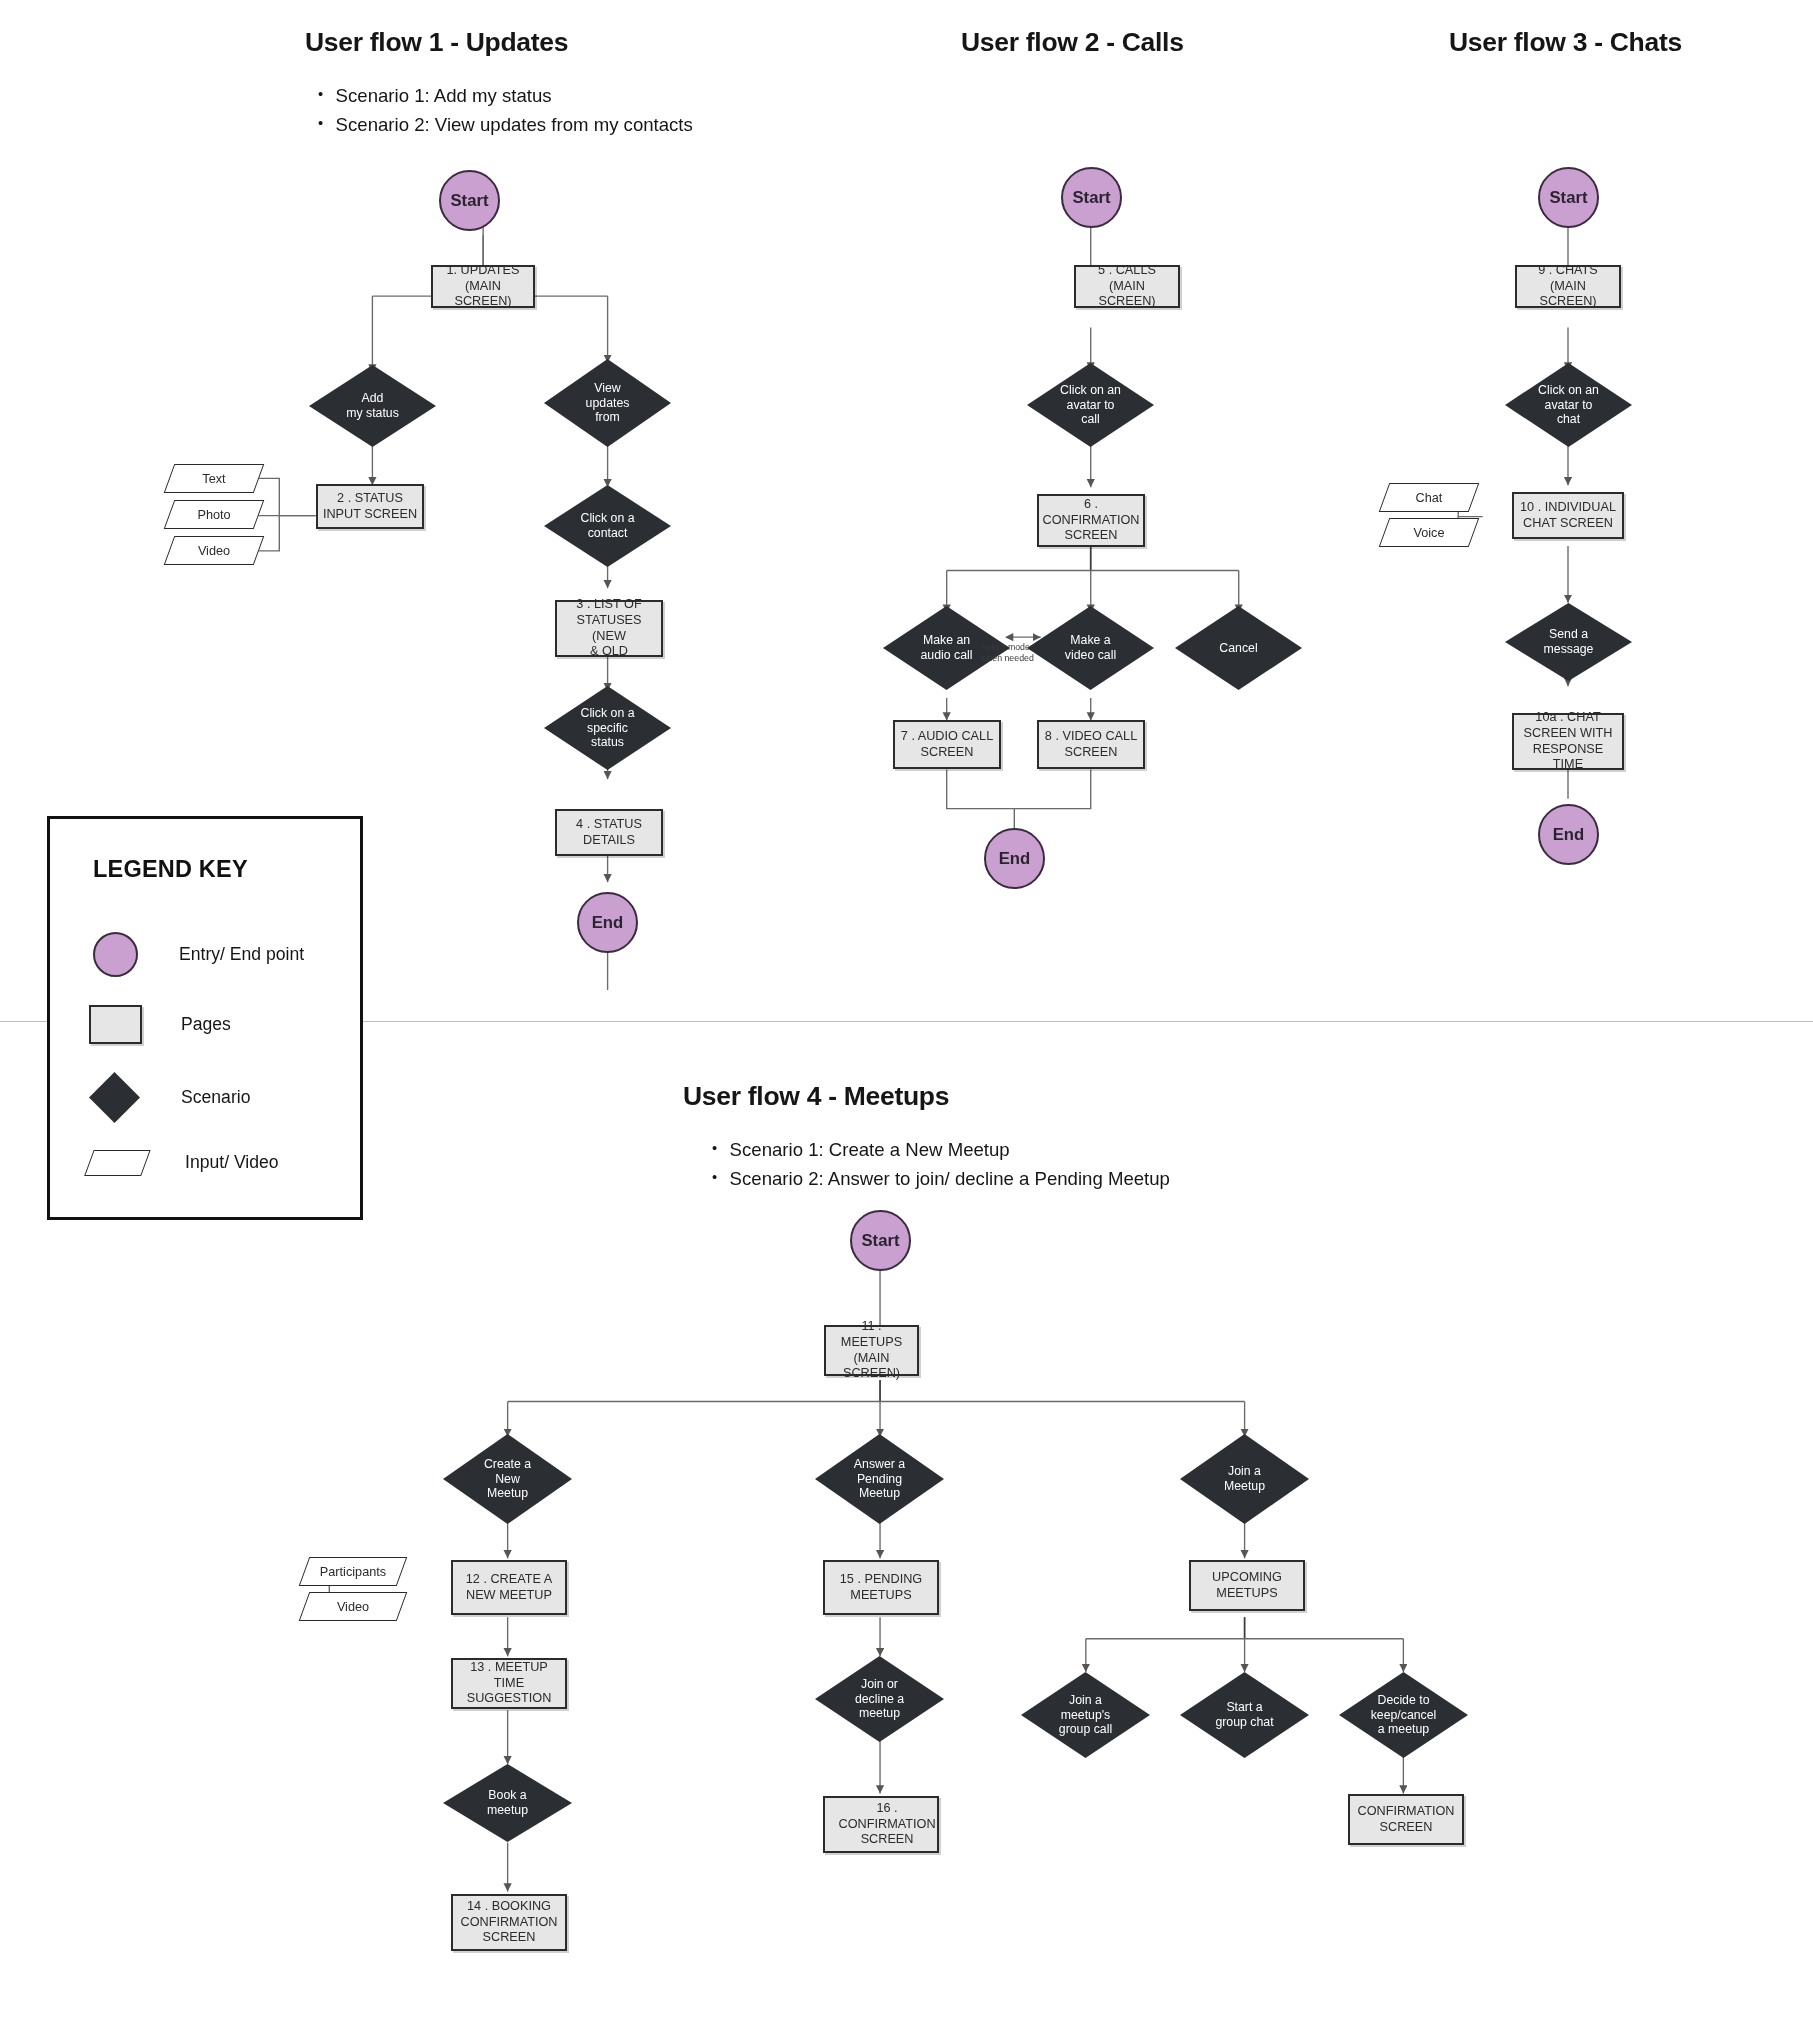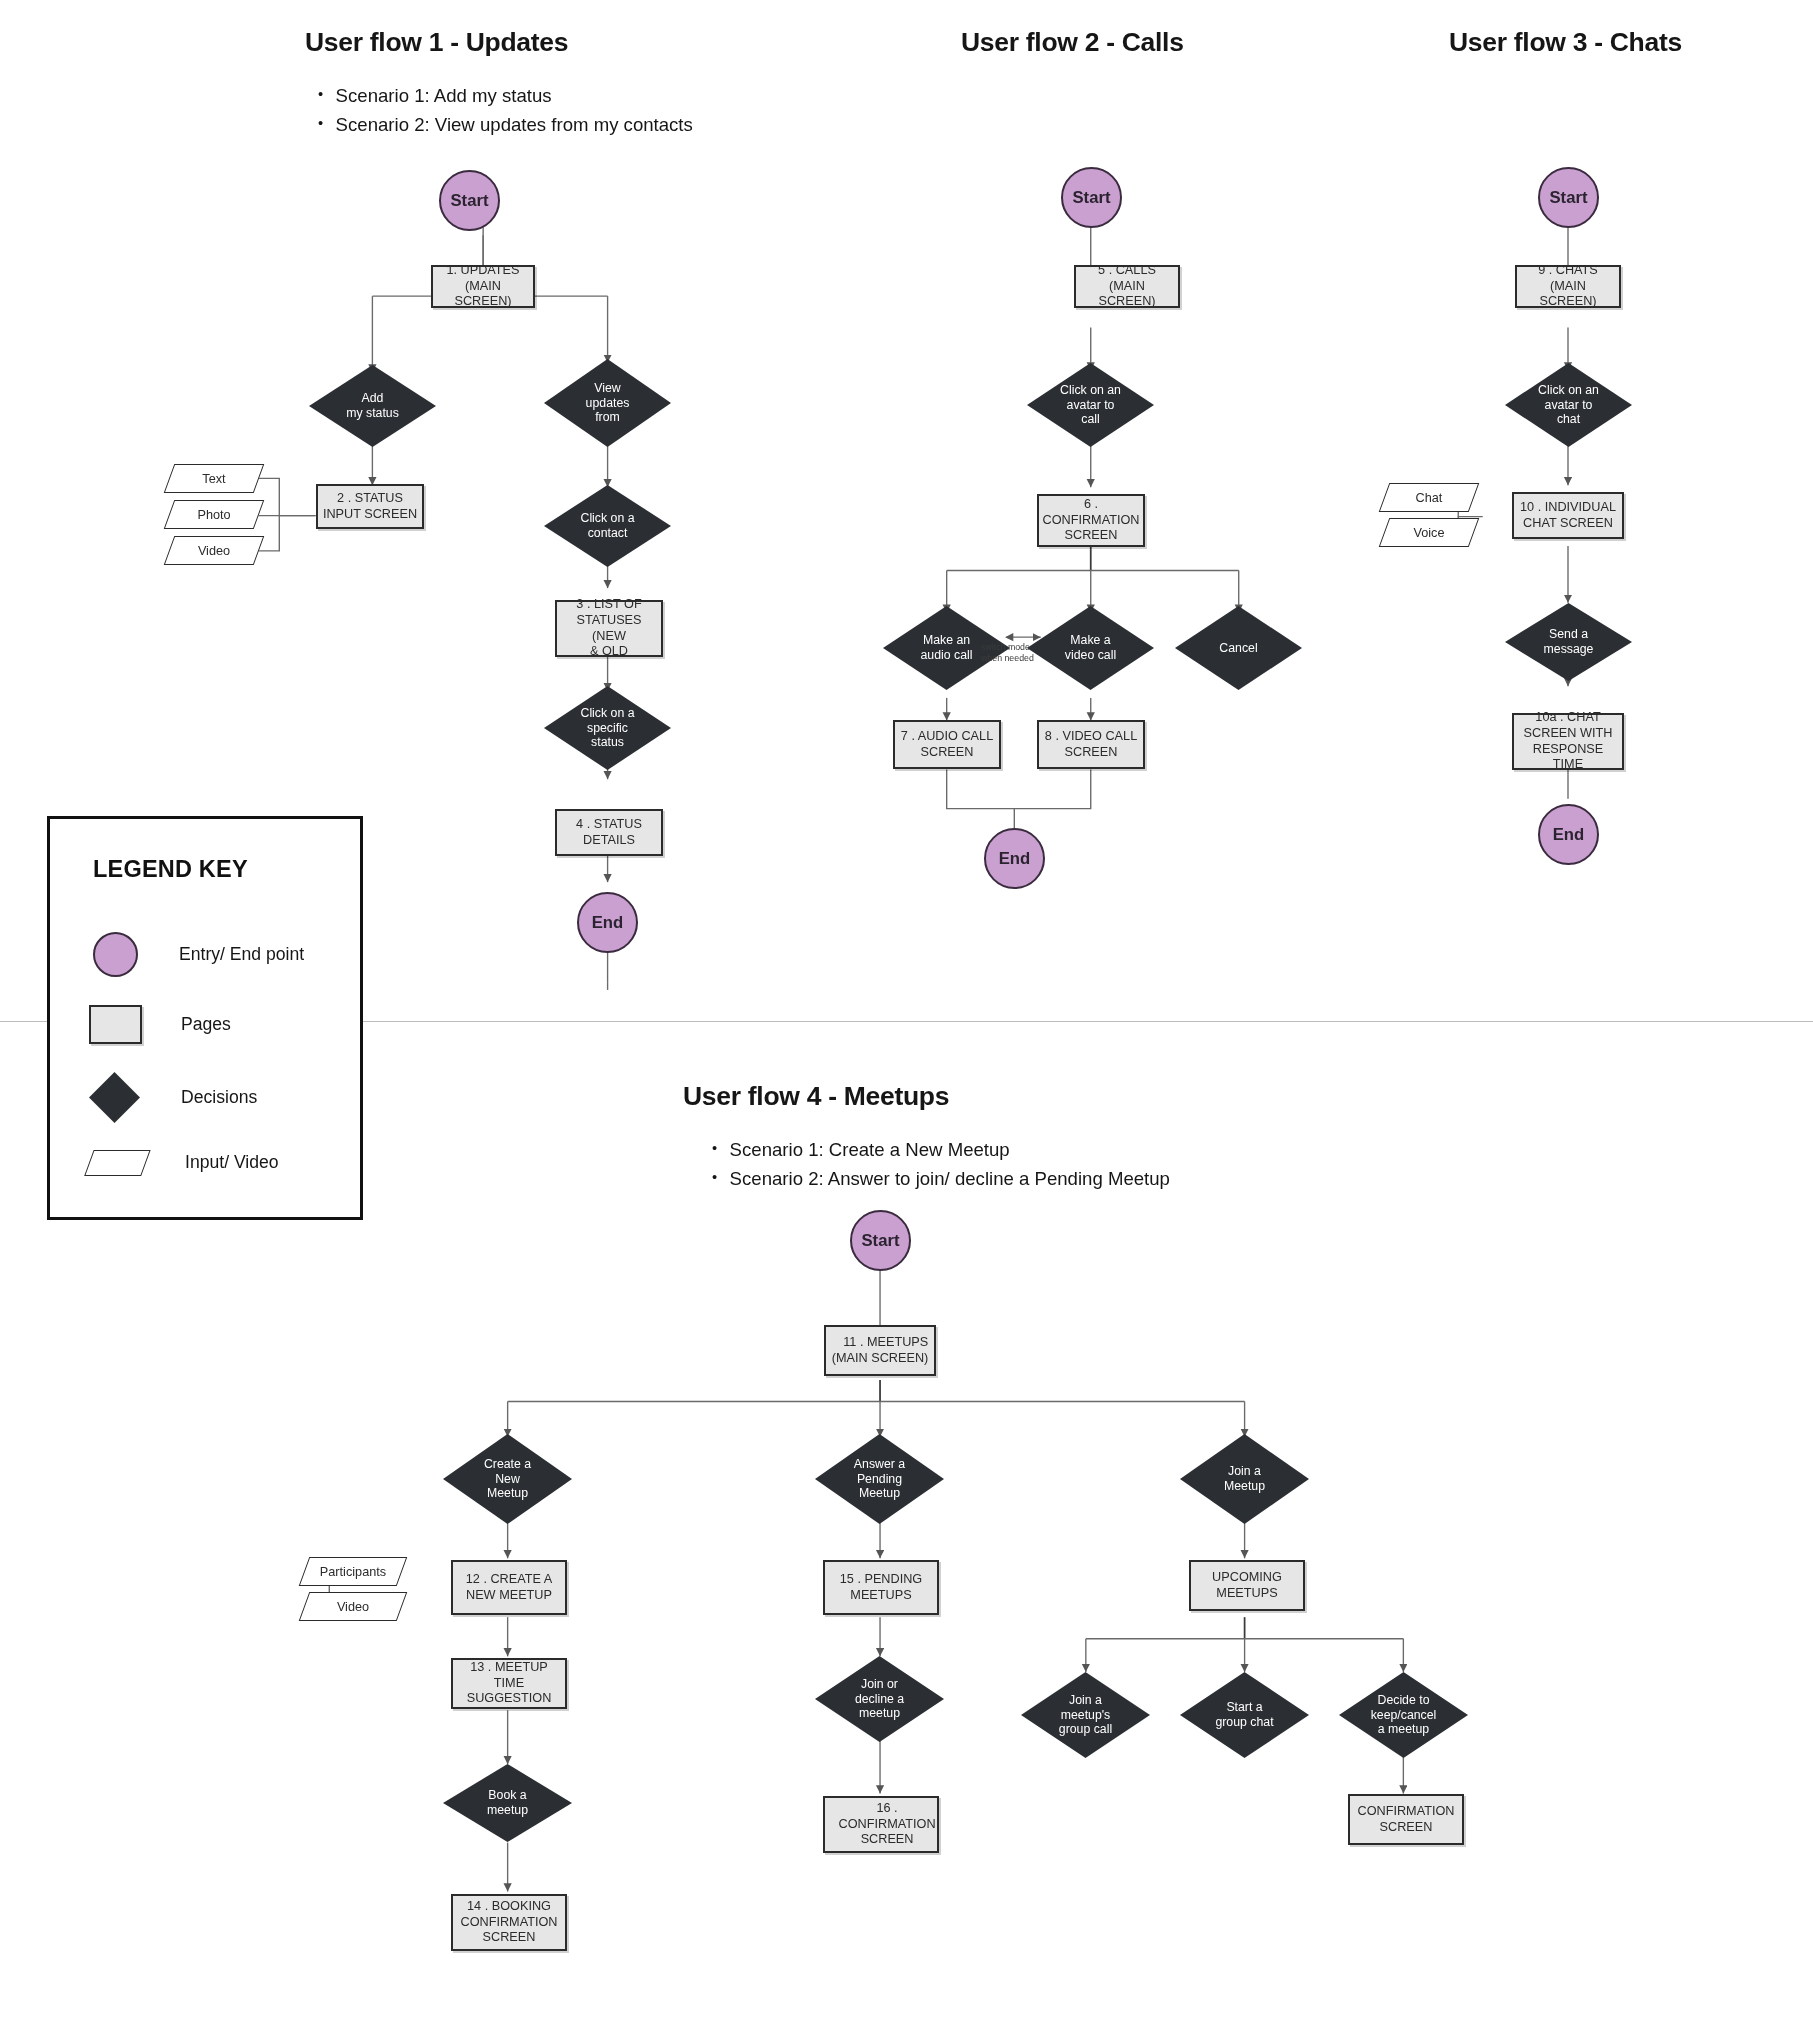--- a/index.html
+++ b/index.html
@@ -293,21 +293,21 @@
     <div class="dia"></div>
     <div class="dlabel">Send a<br>message</div>
   </div>
 
   <div class="node page" style="left:1512px; top:713px; width:112px; height:57px;">10a . CHAT<br>SCREEN WITH<br>RESPONSE TIME</div>
 
   <div class="node terminator" style="left:1538px; top:804px; width:61px; height:61px; font-size:16.7px;">End</div>
 
   <div class="node terminator" style="left:850px; top:1210px; width:61px; height:61px; font-size:16.7px;">Start</div>
 
-  <div class="node page" style="left:824px; top:1325px; width:112px; height:51px;text-align:right;">11 . MEETUPS<br>(MAIN SCREEN)</div>
+  <div class="node page" style="left:824px; top:1325px; width:95px; height:51px;">11 . MEETUPS<br>(MAIN SCREEN)</div>
 
   <div class="decision" style="left:443px; top:1434px; width:129px; height:90px;">
     <div class="dia"></div>
     <div class="dlabel">Create a<br>New<br>Meetup</div>
   </div>
 
   <div class="decision" style="left:815px; top:1434px; width:129px; height:90px;">
     <div class="dia"></div>
     <div class="dlabel">Answer a<br>Pending<br>Meetup</div>
   </div>
@@ -373,21 +373,21 @@
       <div class="legend-label" style="margin-left:41px;">Entry/ End point</div>
     </div>
 
     <div class="legend-row" style="left:39px; top:186px;">
       <div class="lg-rect"></div>
       <div class="legend-label" style="margin-left:39px;">Pages</div>
     </div>
 
     <div class="legend-row" style="left:39px; top:253px;">
       <div class="lg-dia"></div>
-      <div class="legend-label" style="margin-left:41px;">Decisions</div>
+      <div class="legend-label" style="margin-left:41px;">Scenario</div>
     </div>
 
     <div class="legend-row" style="left:39px; top:331px;">
       <div class="lg-par"></div>
       <div class="legend-label" style="margin-left:39px;">Input/ Video</div>
     </div>
   </div>
 
 </div>
 

